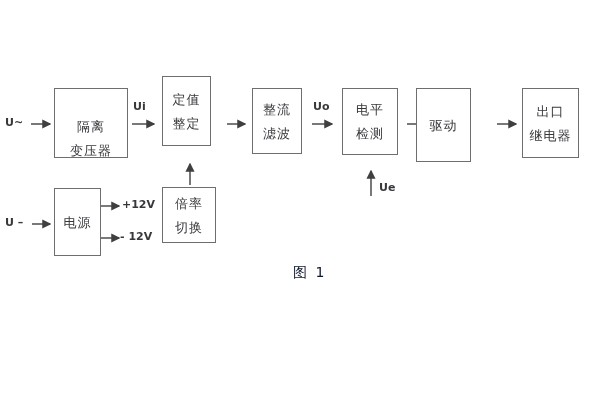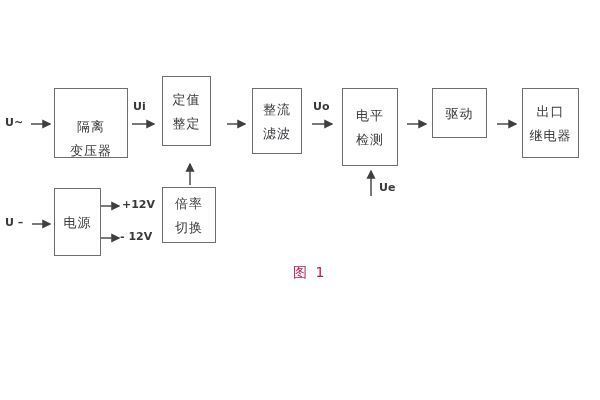--- a/index.html
+++ b/index.html
@@ -31,21 +31,21 @@
     position: absolute;
     font-size: 11px;
     font-weight: 600;
     color: #37373c;
     line-height: 1;
     white-space: nowrap;
   }
   .caption {
     position: absolute;
     font-size: 14px;
-    color: #be185d;
+    color: #0f172a;
     letter-spacing: 2px;
     line-height: 1;
   }
   svg.arrows {
     position: absolute;
     left: 0; top: 0;
     width: 600px; height: 400px;
     pointer-events: none;
   }
   svg.arrows line { stroke: #3f3f3f; stroke-width: 1.4; }
@@ -82,26 +82,26 @@
   <div class="box" style="left:162px; top:76px; width:49px; height:70px;">
     <span>定值</span>
     <span>整定</span>
   </div>
 
   <div class="box" style="left:252px; top:88px; width:50px; height:66px;">
     <span>整流</span>
     <span>滤波</span>
   </div>
 
-  <div class="box" style="left:342px; top:88px; width:56px; height:78px;">
+  <div class="box" style="left:342px; top:88px; width:56px; height:67px;">
     <span>电平</span>
     <span>检测</span>
   </div>
 
-  <div class="box" style="left:432px; top:88px; width:55px; height:50px;">
+  <div class="box" style="left:416px; top:88px; width:55px; height:74px;">
     <span>驱动</span>
   </div>
 
   <div class="box" style="left:522px; top:88px; width:57px; height:70px;">
     <span>出口</span>
     <span>继电器</span>
   </div>
 
   <div class="box" style="left:54px; top:188px; width:47px; height:68px;">
     <span>电源</span>

